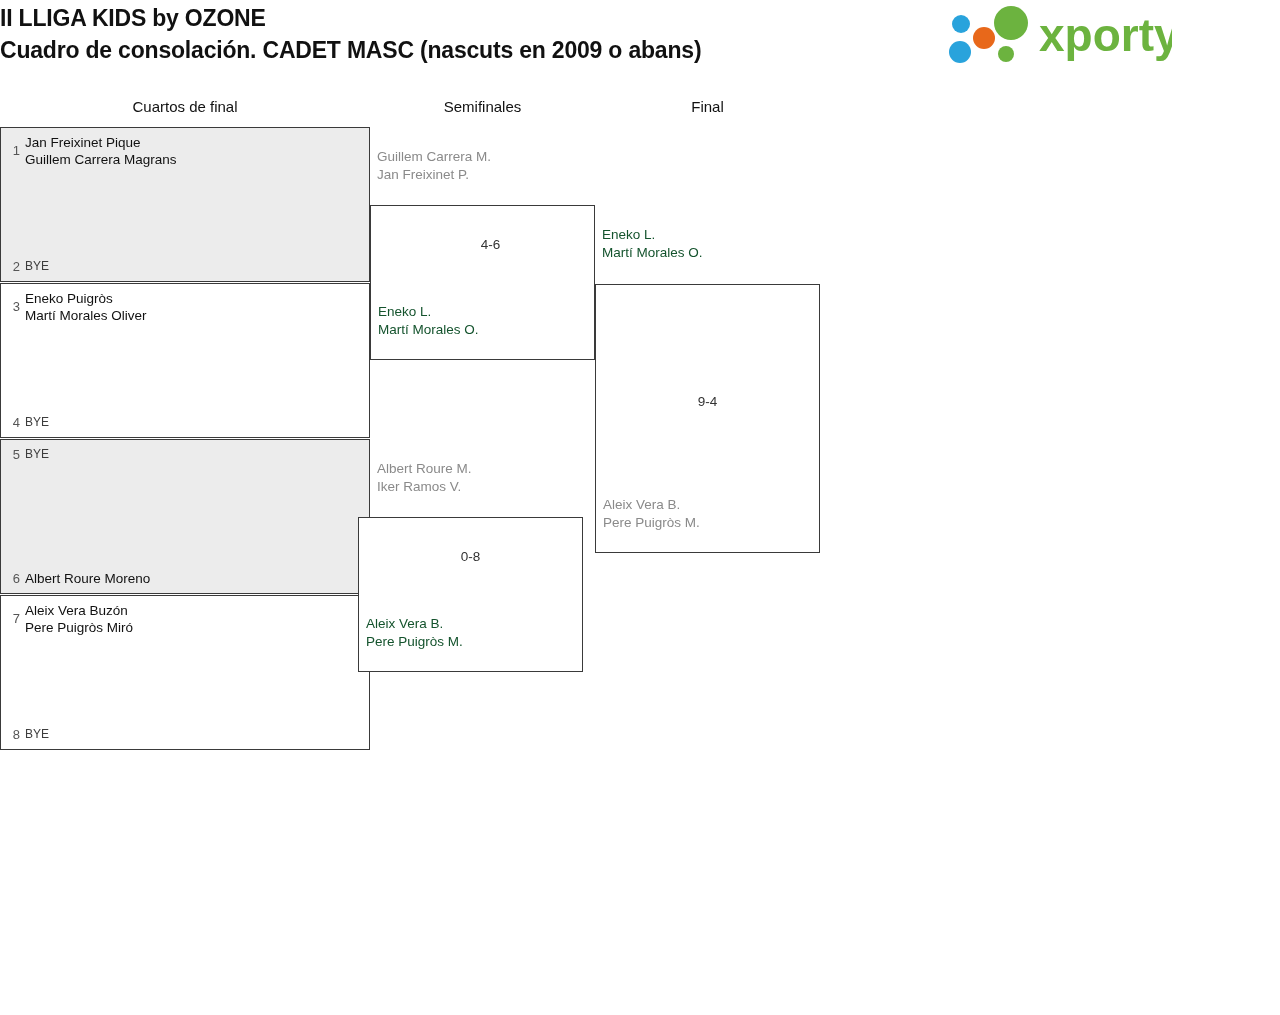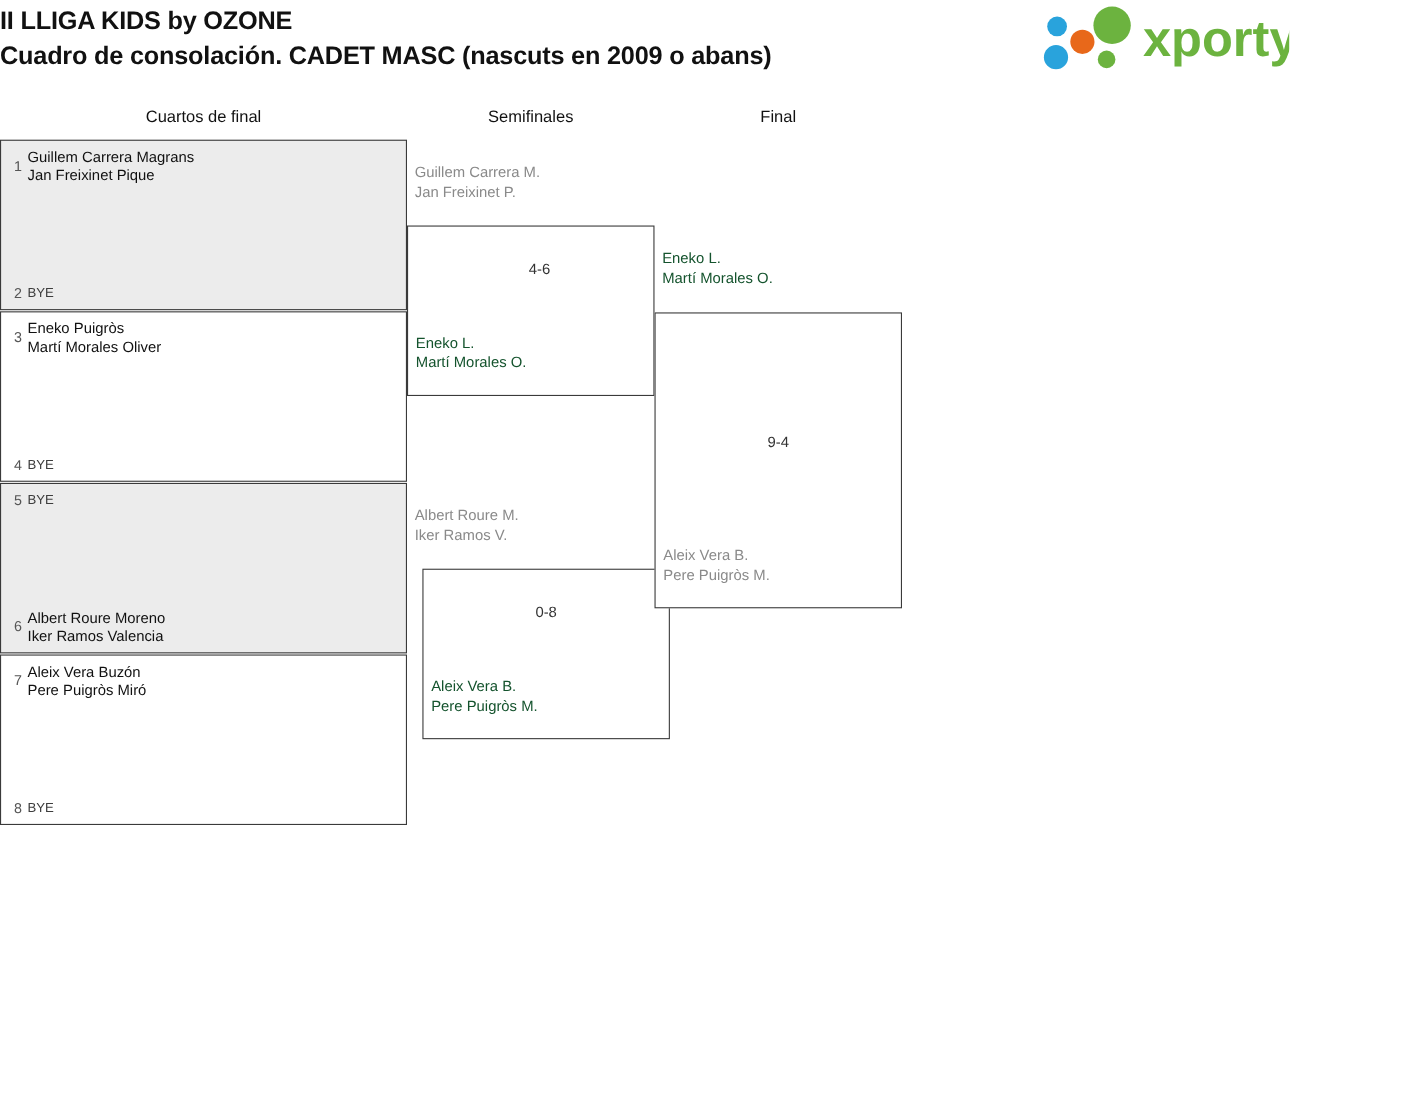--- a/index.html
+++ b/index.html
@@ -164,22 +164,22 @@
 <div class="round-header" id="round-qf">Cuartos de final</div>
 <div class="round-header" id="round-sf">Semifinales</div>
 <div class="round-header" id="round-f">Final</div>
 
 <div id="bracket">
 
   <div class="qf-box shaded" id="qf1" style="top:127px; height:155px;">
     <div class="qf-slot top">
       <span class="seed">1</span>
       <span class="names">
+        <span class="n">Jan Freixinet Pique</span>
         <span class="n">Guillem Carrera Magrans</span>
-        <span class="n">Jan Freixinet Pique</span>
       </span>
     </div>
     <div class="qf-slot bottom">
       <span class="seed">2</span>
       <span class="names bye">
         <span class="n">BYE</span>
       </span>
     </div>
   </div>
 
@@ -203,21 +203,20 @@
     <div class="qf-slot top">
       <span class="seed">5</span>
       <span class="names bye">
         <span class="n">BYE</span>
       </span>
     </div>
     <div class="qf-slot bottom">
       <span class="seed">6</span>
       <span class="names">
         <span class="n">Albert Roure Moreno</span>
-        <span class="n">Iker Ramos Valencia</span>
       </span>
     </div>
   </div>
 
   <div class="qf-box" id="qf4" style="top:595px; height:155px;">
     <div class="qf-slot top">
       <span class="seed">7</span>
       <span class="names">
         <span class="n">Aleix Vera Buzón</span>
         <span class="n">Pere Puigròs Miró</span>
@@ -242,21 +241,21 @@
       <span class="n">Eneko L.</span>
       <span class="n">Martí Morales O.</span>
     </div>
   </div>
 
   <div class="adv loser" style="left:377px; top:460px; width:215px;">
     <span class="n">Albert Roure M.</span>
     <span class="n">Iker Ramos V.</span>
   </div>
 
-  <div class="match-box" id="sf2" style="left:384px; top:517px; width:225px; height:155px;">
+  <div class="match-box" id="sf2" style="left:358px; top:517px; width:225px; height:155px;">
     <div class="score" style="top:30px;">0-8</div>
     <div class="adv winner" style="left:7px; bottom:20px; width:215px;">
       <span class="n">Aleix Vera B.</span>
       <span class="n">Pere Puigròs M.</span>
     </div>
   </div>
 
   <div class="adv winner" style="left:602px; top:226px; width:215px;">
     <span class="n">Eneko L.</span>
     <span class="n">Martí Morales O.</span>

